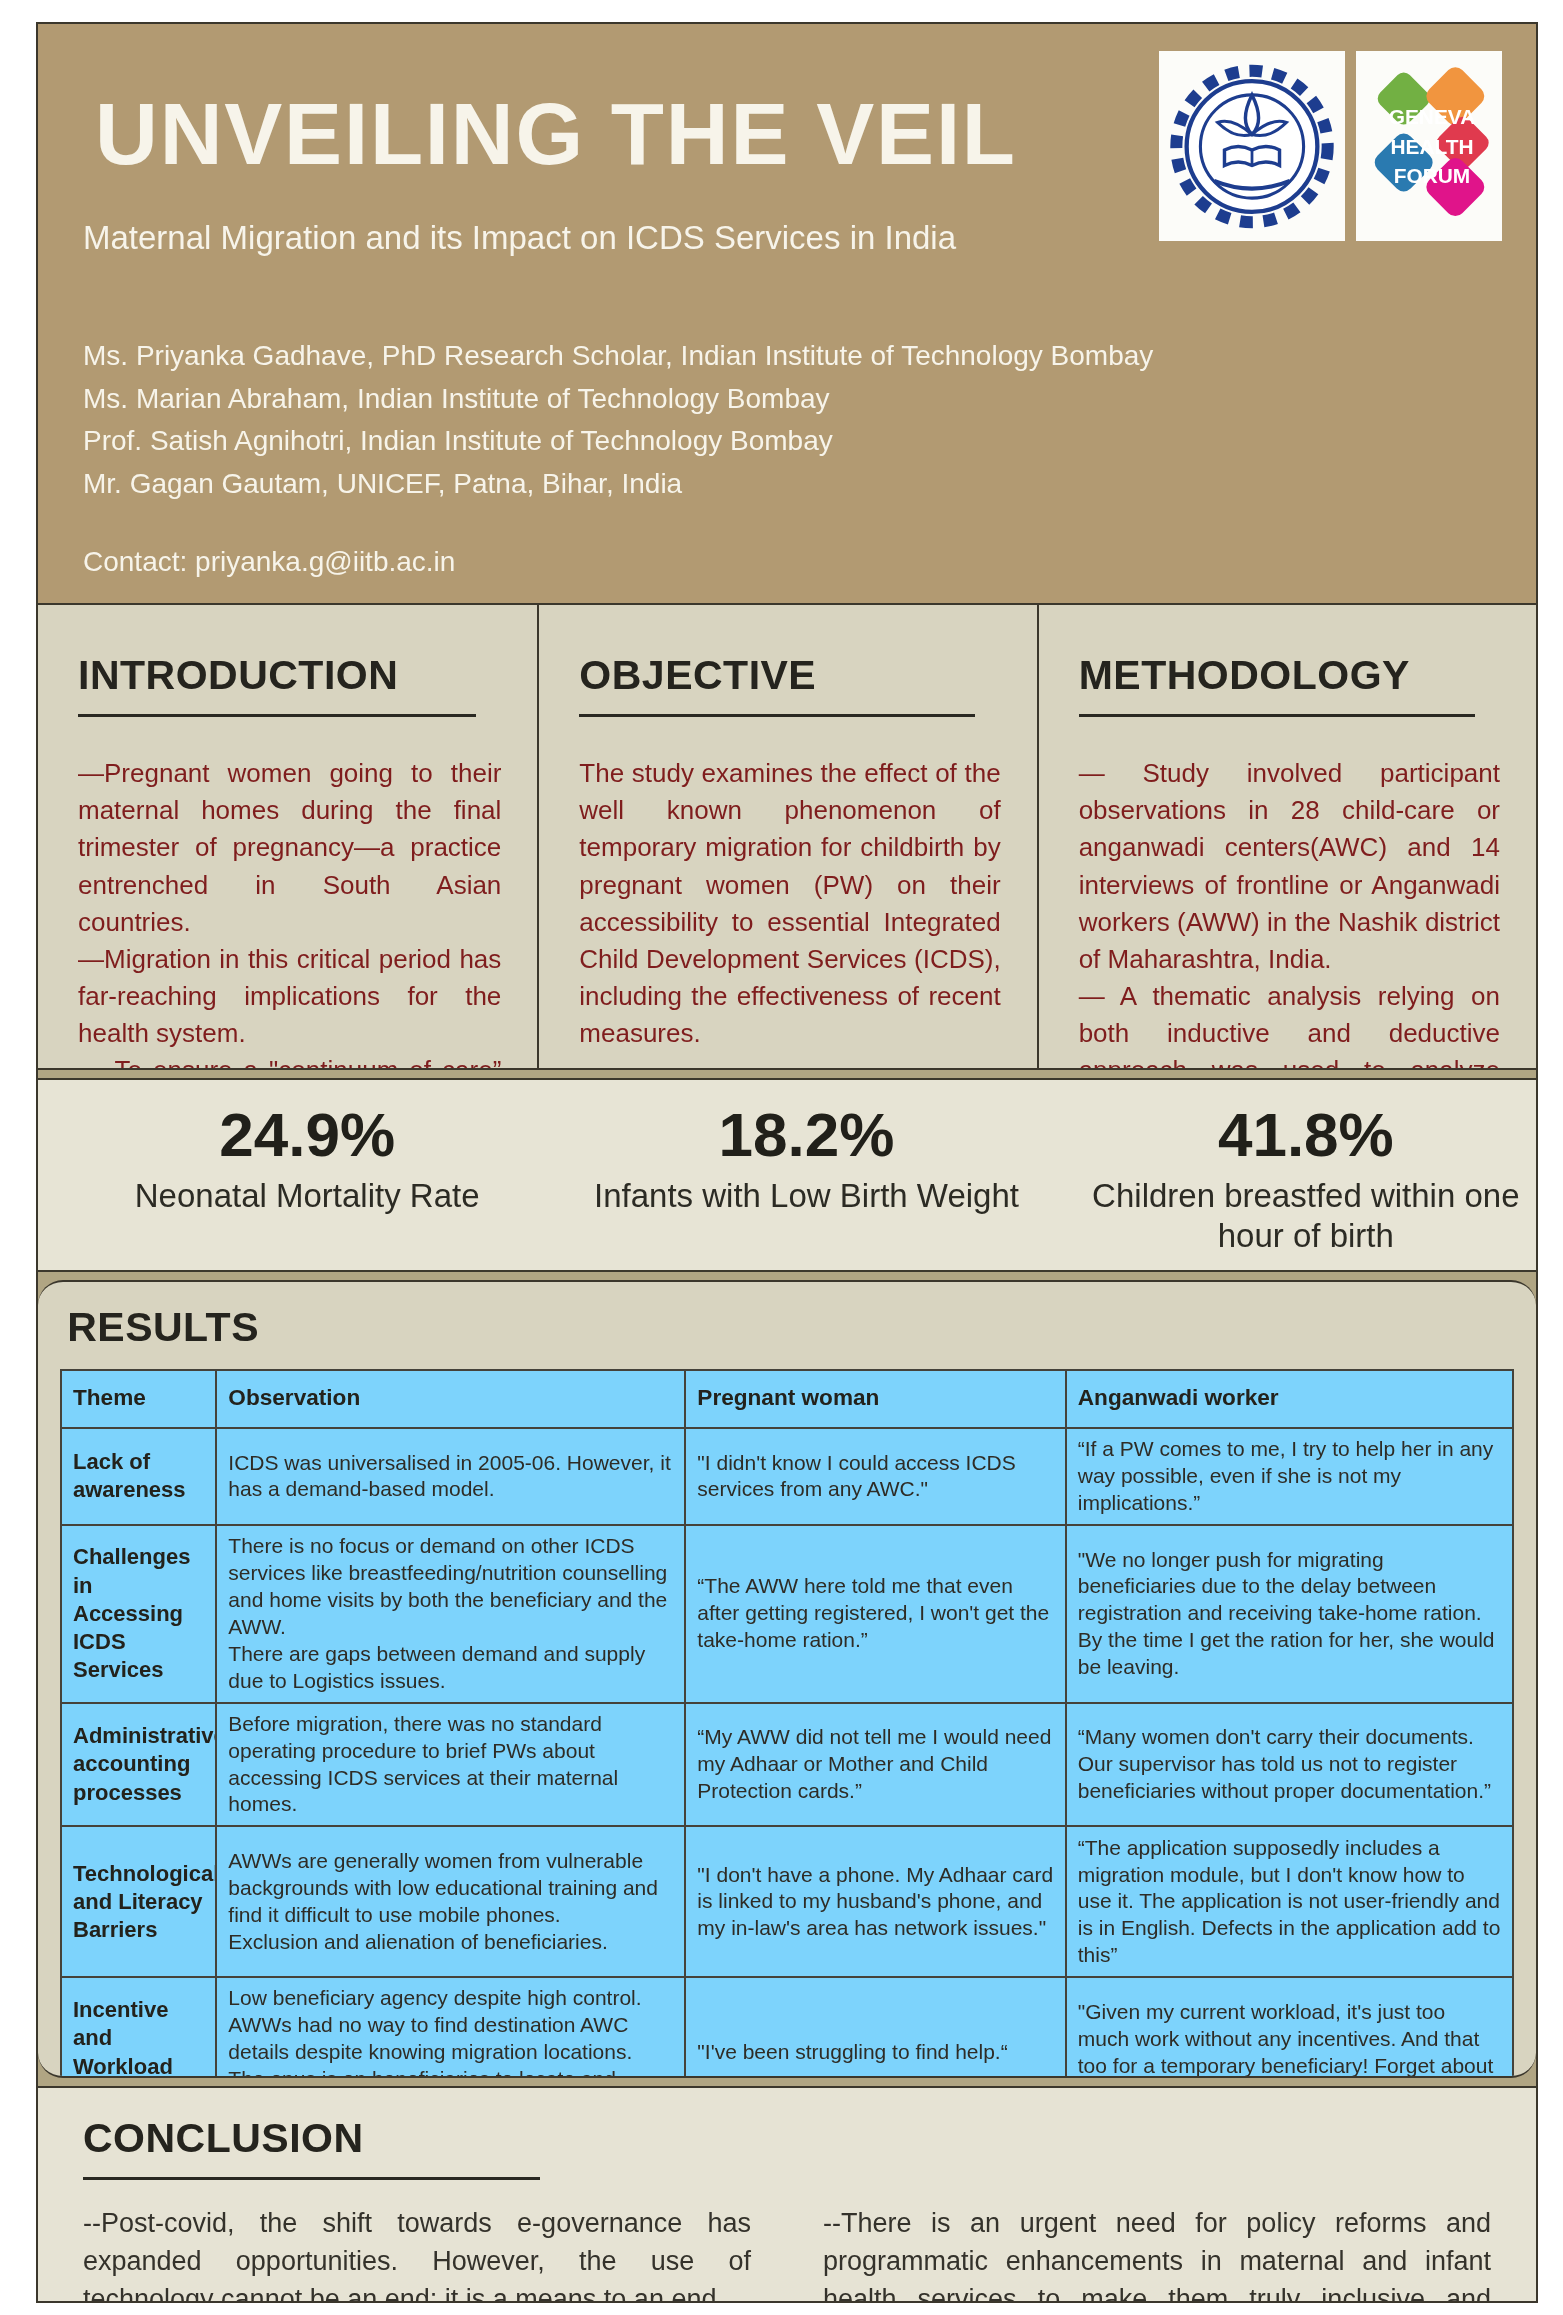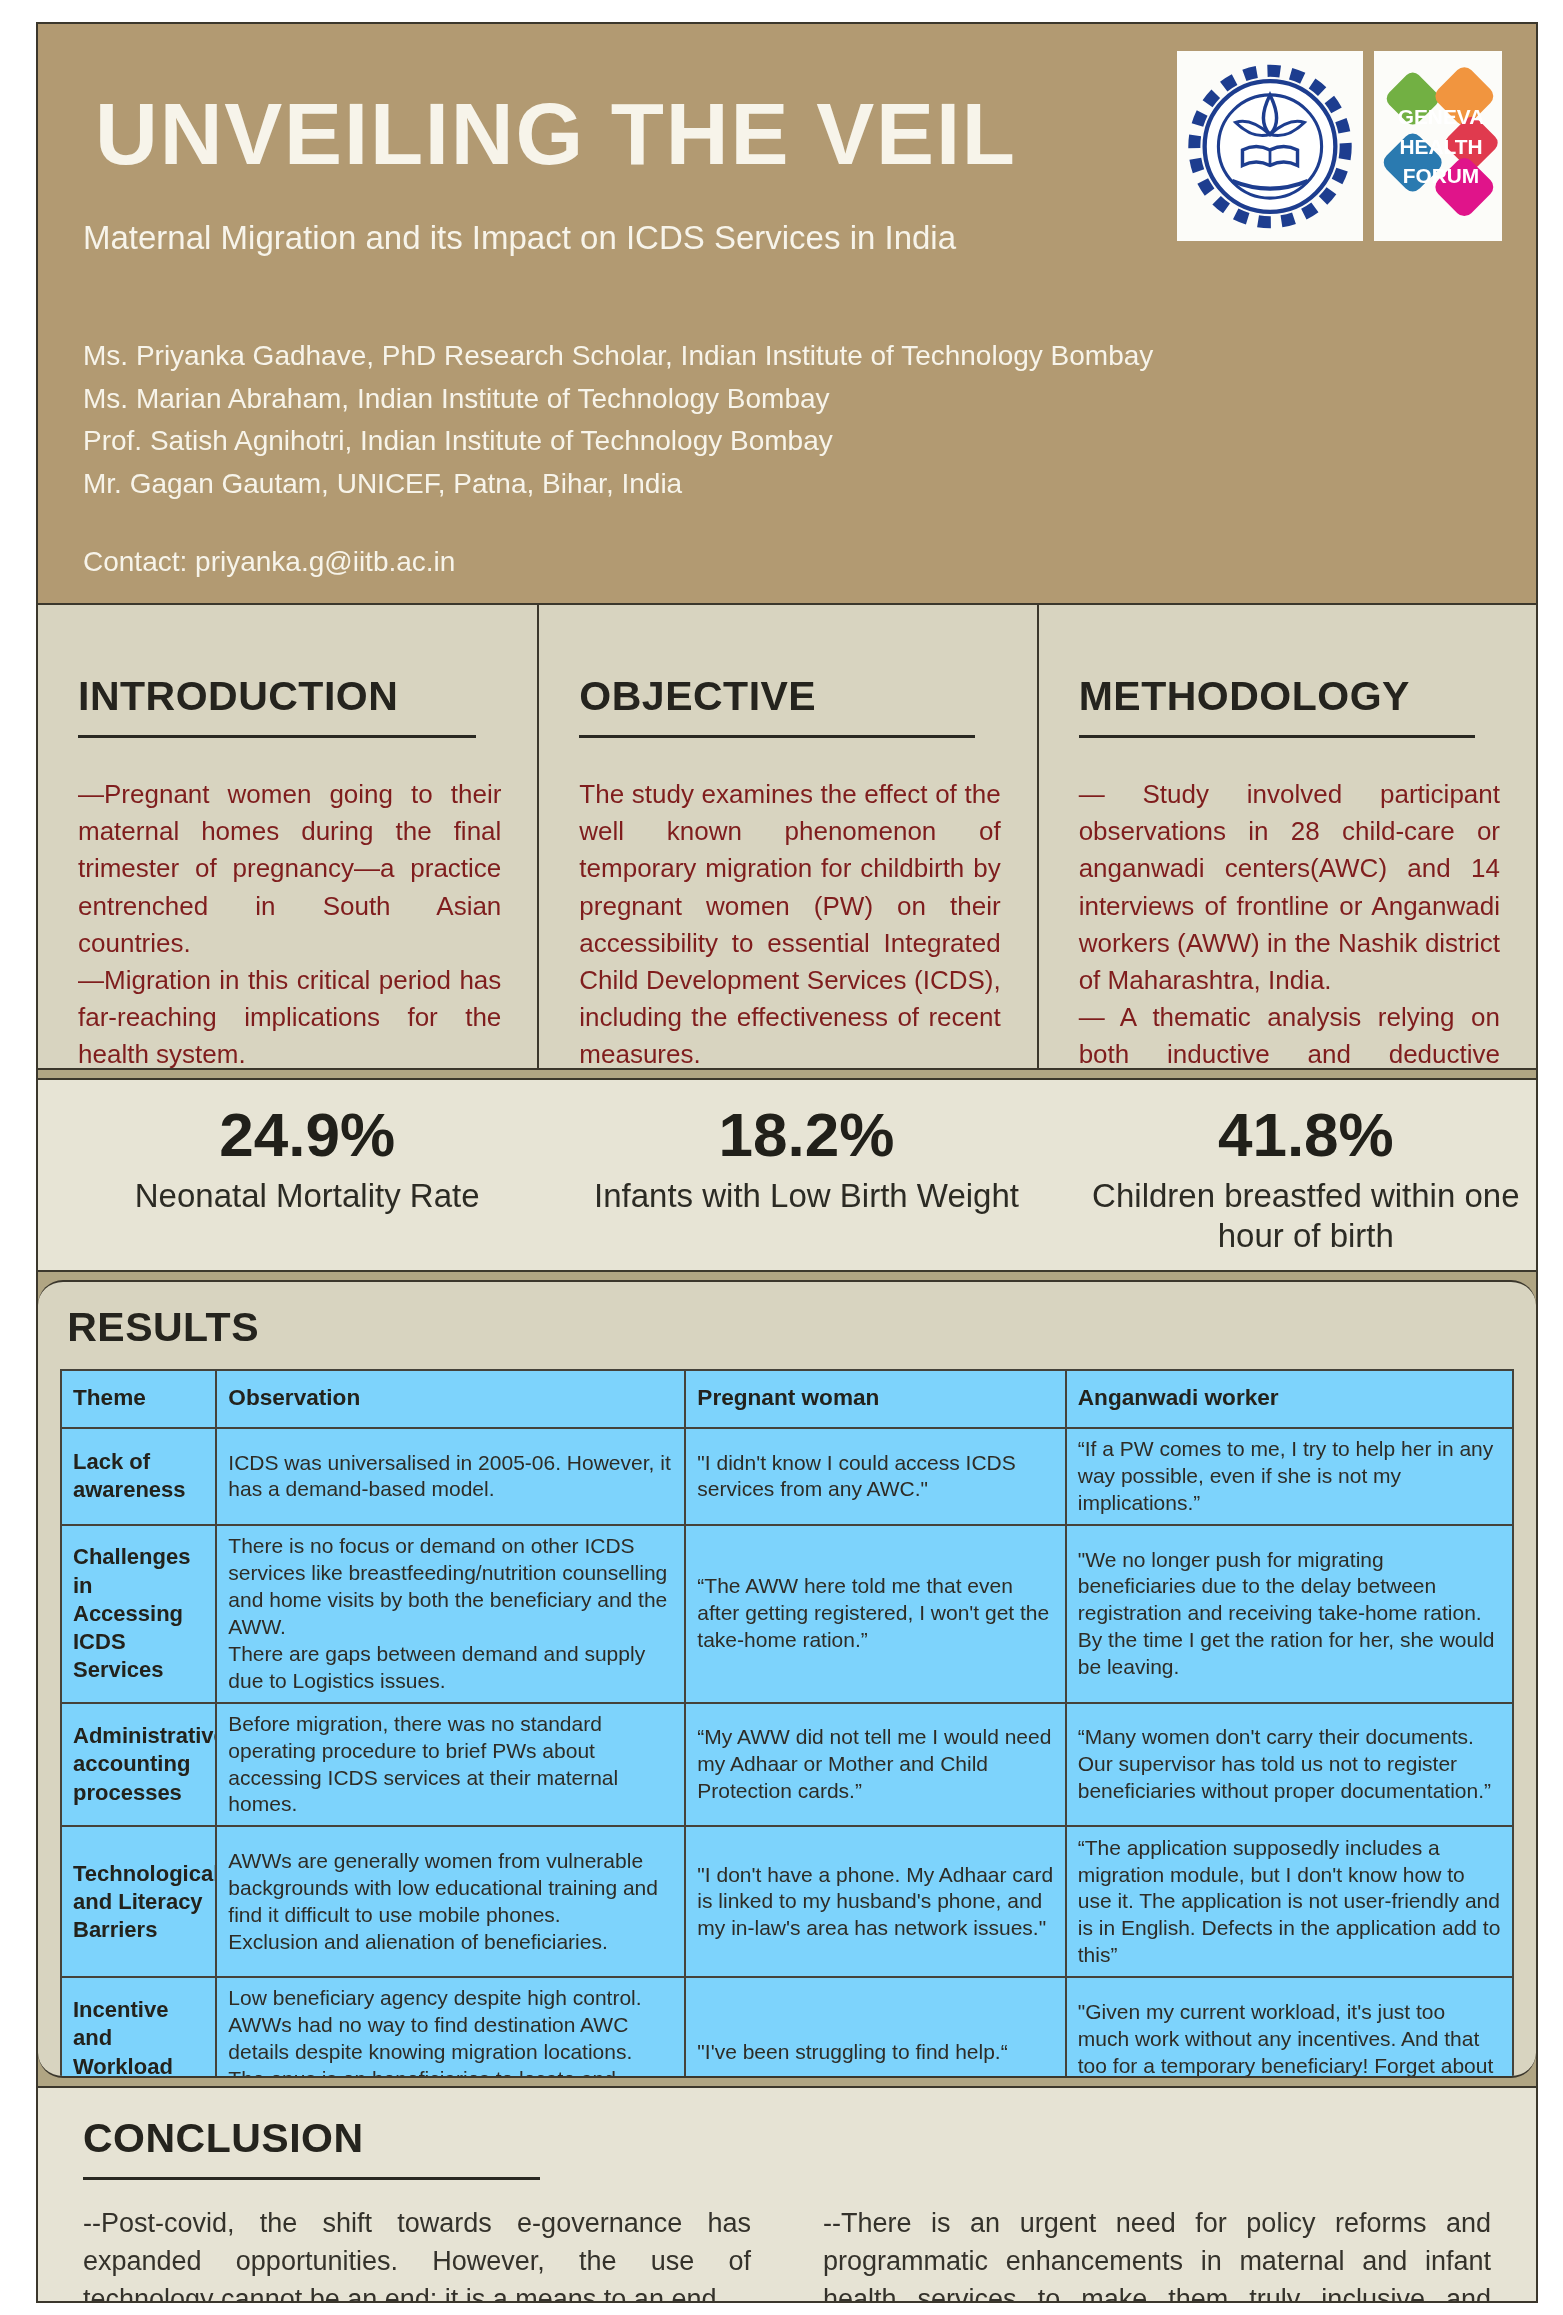--- a/index.html
+++ b/index.html
@@ -18,29 +18,29 @@
     background:#b29a72; height:579px; padding:52px 43px 0 45px;
     position:relative; color:#f7f4ea; flex:0 0 auto;
   }
   .title { font-size:87px; font-weight:700; letter-spacing:1.8px; margin:12px; line-height:1.05; }
   .subtitle { font-size:33px; margin-top:40px; }
   .authors { margin-top:78px; font-size:28px; line-height:1.52; }
   .contact { margin-top:40px; font-size:28px; }
   .logos { position:absolute; top:27px; right:34px; display:flex; gap:11px; }
   .logo-box { background:#fcfcf9; display:flex; align-items:center; justify-content:center; }
   .logo-iitb { width:186px; height:190px; }
-  .logo-ghf  { width:128px; height:190px; }
+  .logo-ghf  { width:146px; height:190px; }
   
   .sec { border-top:2.7px solid #3b372c; border-bottom:2.7px solid #3b372c; flex:0 0 auto; overflow:hidden; }
   .gap { margin-top:8.1px; }
   h2.heading { font-size:41px; font-weight:700; color:#25241e; margin:0; letter-spacing:0.5px; }
   .rule { height:3.6px; background:#2a2922; margin-top:14.5px; width:94%; }
   
   .sections3 { background:#d8d4c0; height:467px; display:grid; grid-template-columns:1fr 1fr 1fr; border-bottom:2.7px solid #3b372c; }
-  .col { padding:68px 36px 18px 40px; }
+  .col { padding:47px 36px 18px 40px; }
   .col + .col { border-left:2.7px solid #3b372c; }
   .body-text {
     margin-top:38px; font-size:26px; line-height:1.43; color:#7f1d1d;
     text-align:justify; white-space:pre-line;
   }
   
   .stats { background:#e7e4d5; height:194px; display:grid; grid-template-columns:1fr 1fr 1fr; padding-top:22px; }
   .stat { text-align:center;margin-left:39px; }
   .stat-value { font-size:62px; font-weight:700; color:#21201a; line-height:1.05; }
   .stat-label { font-size:33px; margin-top:9px; color:#2c2b24; line-height:1.2; }

